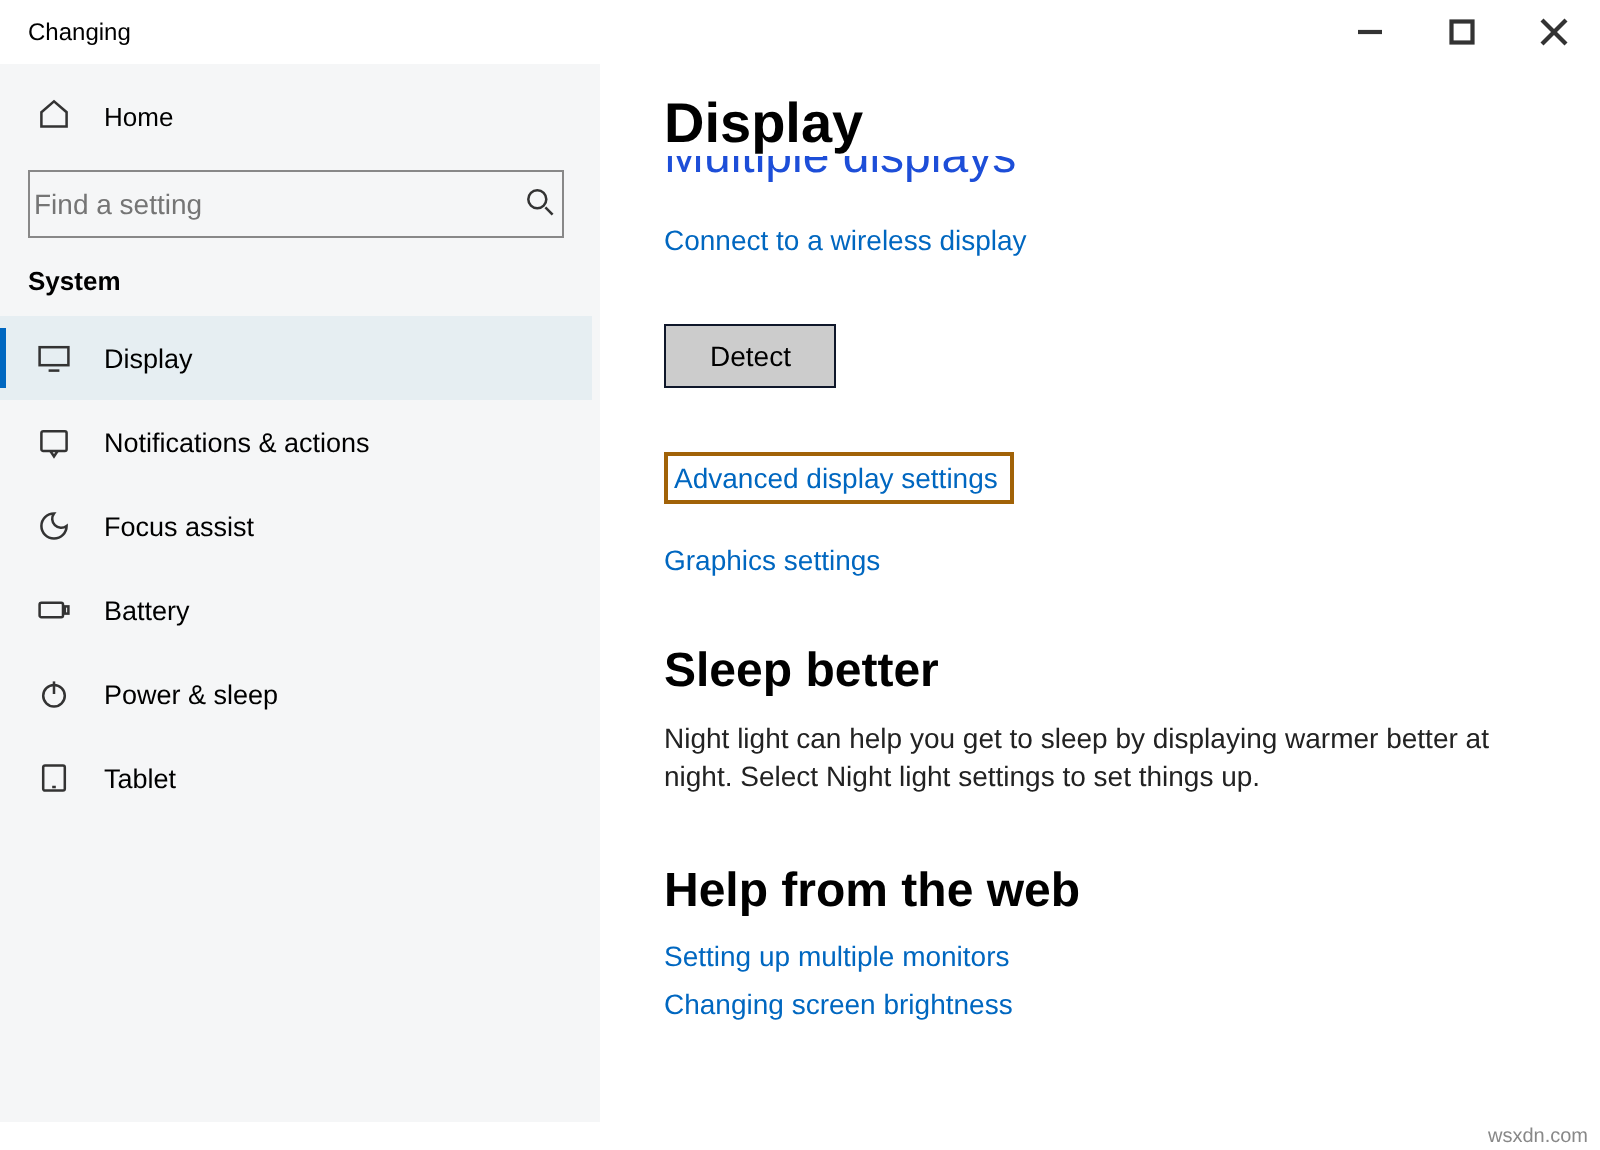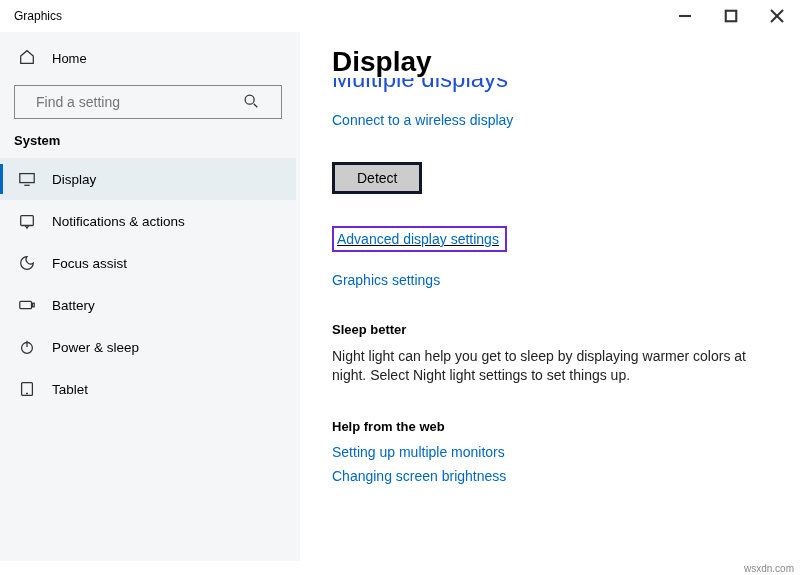--- a/index.html
+++ b/index.html
@@ -48,21 +48,21 @@
     margin-top: 6px;
   }
   .home-row .icon { width: 18px; text-align: center; }
   .search-wrap { padding: 6px 14px 10px 14px; }
   .search-box {
     width: 100%;
     height: 34px;
     border: 1px solid #888;
     display: flex;
     align-items: center;
-    padding: 0 21px;
+    padding: 0 2px;
     background: #f5f6f7;
   }
   .search-box input {
     flex: 1;
     border: none;
     background: transparent;
     outline: none;
     font-size: 14px;
     color: #666;
   }
@@ -113,55 +113,54 @@
     margin-top: -2px;
     height: 14px;
     overflow: hidden;
     line-height: 0.1;
   }
   .link { color: #0067c0; font-size: 14px; cursor: pointer; }
   .para { font-size: 14px; color: #222; line-height: 1.35; max-width: 420px; }
   .btn {
     height: 32px;
     padding: 0 22px;
-    border: 3px solid #0f172a;
+    border: 1px solid #0f172a;
     background: #ccc;
     font-size: 14px;
     display: inline-flex;
     align-items: center;
     justify-content: center;
   }
   .highlight-box {
     display: inline-block;
-    border: 2px solid #6d28d9;
+    border: 2px solid #a16207;
     padding: 3px 6px 3px 3px;
-    text-decoration: underline;
   }
   .section-heading {
-    font-size: 13px;
+    font-size: 24px;
     font-weight: 600;
     margin-top: 34px;
     margin-bottom: 10px;
   }
   .spacer-sm { height: 14px; }
   .spacer-md { height: 20px; }
   .footer-mark {
     position: absolute;
     bottom: 1px;
     right: 6px;
     font-size: 10px;
     color: #888;
   }
   svg { width: 18px; height: 18px; stroke: #333; stroke-width: 1.4; fill: none; }
 </style>
 </head>
 <body>
 
 <div class="titlebar">
-  <div class="title">Graphics</div>
+  <div class="title">Changing</div>
   <div class="win-controls">
     <div class="win-btn">
       <svg viewBox="0 0 12 12">
           <line x1="2" y1="6" x2="10" y2="6"></line>
         </svg>
     </div>
     <div class="win-btn">
       <svg viewBox="0 0 12 12">
           <rect x="2.5" y="2.5" width="7" height="7"></rect>
         </svg>
@@ -277,21 +276,21 @@
 
     <div style="height:32px"></div>
     <span class="highlight-box">
       <span class="link">Advanced display settings</span>
     </span>
 
     <div class="spacer-md"></div>
     <span class="link">Graphics settings</span>
 
     <div class="section-heading">Sleep better</div>
-    <div class="para">Night light can help you get to sleep by displaying warmer colors at night. Select Night light settings to set things up.</div>
+    <div class="para">Night light can help you get to sleep by displaying warmer better at night. Select Night light settings to set things up.</div>
 
     <div class="section-heading">Help from the web</div>
     <div><span class="link">Setting up multiple monitors</span></div>
     <div style="height:8px"></div>
     <div><span class="link">Changing screen brightness</span></div>
   </div>
 </div>
 
 <div class="footer-mark">wsxdn.com</div>
 

